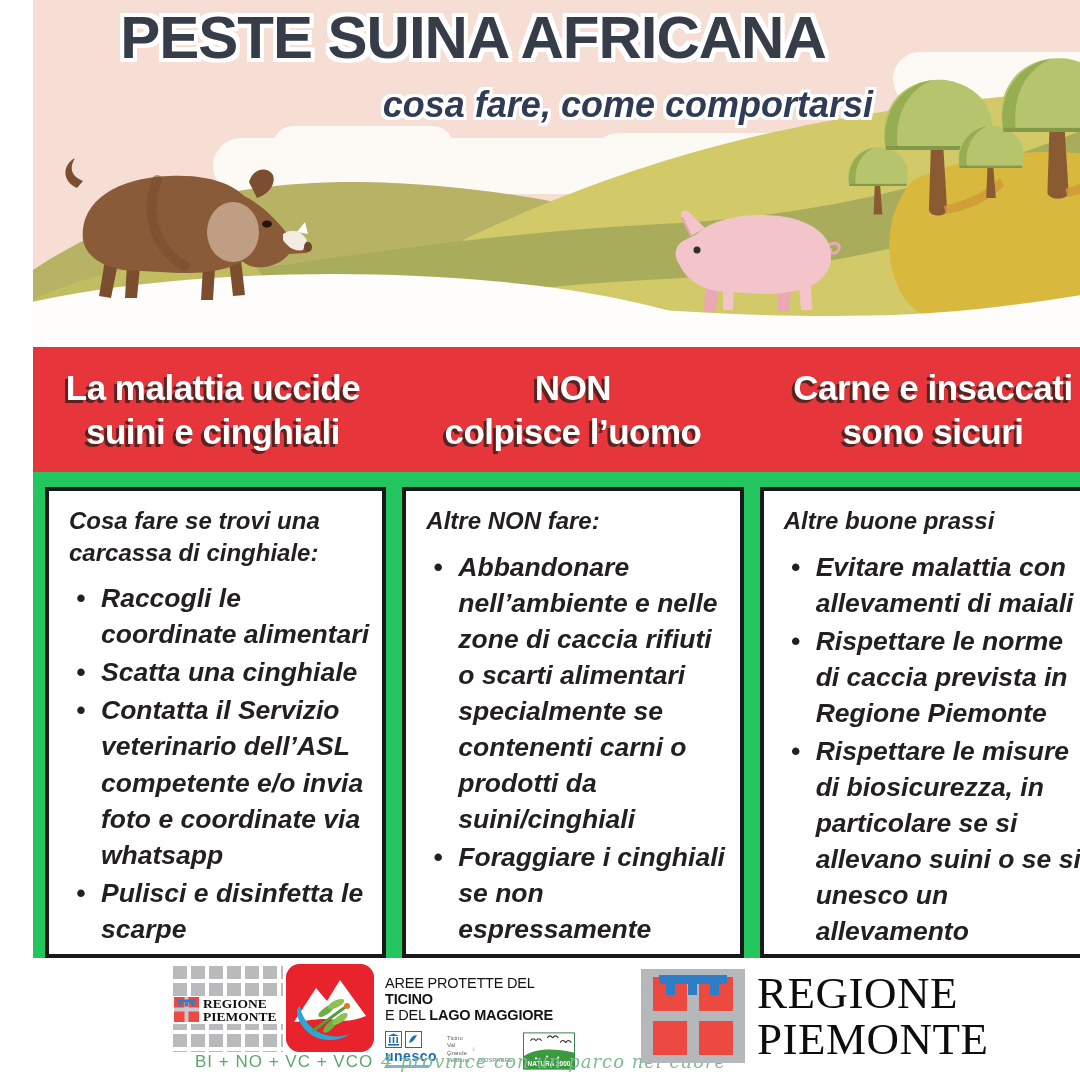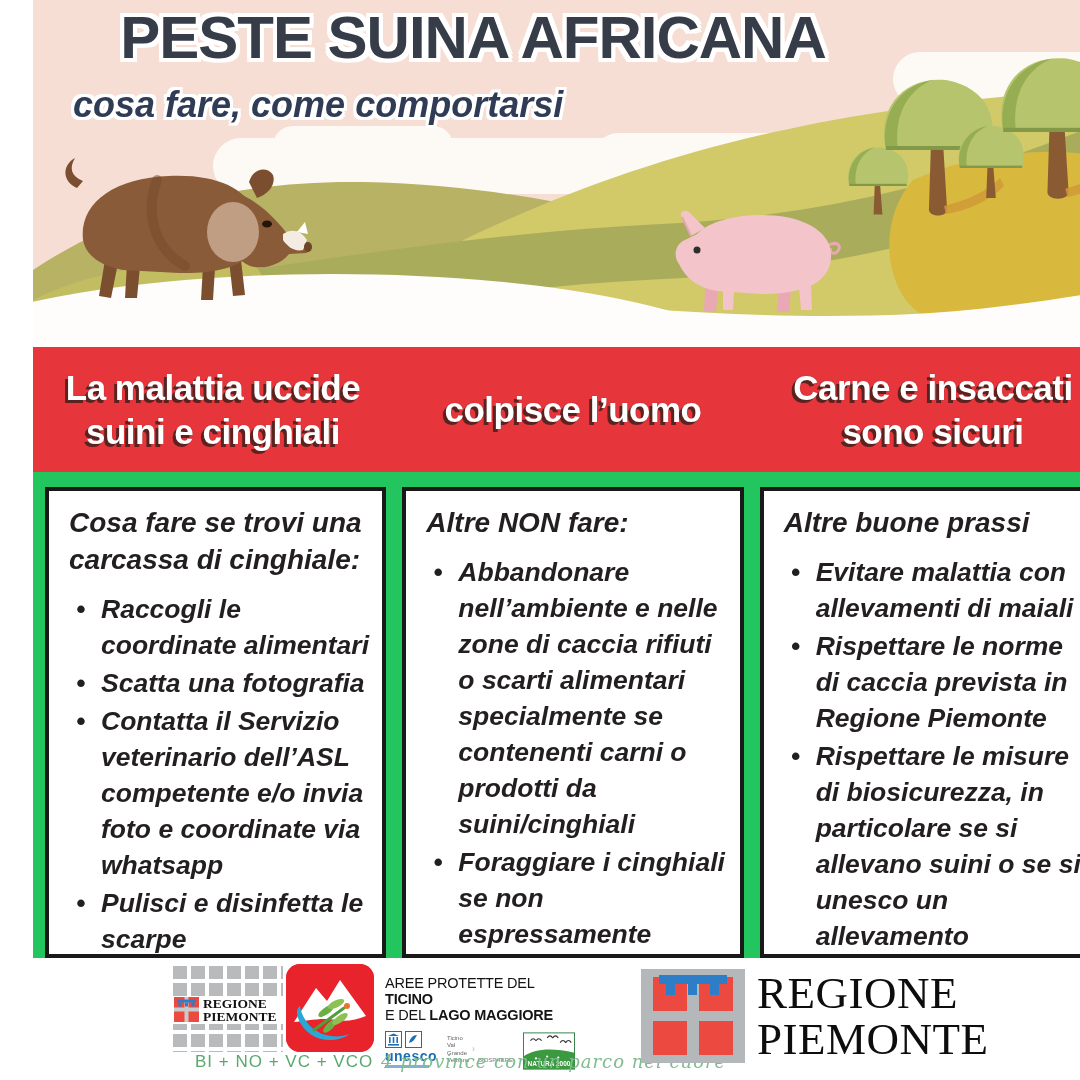--- a/index.html
+++ b/index.html
@@ -6,37 +6,37 @@
   .poster{position:relative;width:1080px;height:1080px;background:#22c55e;overflow:hidden;
           font-family:"Liberation Sans",sans-serif;margin-left:33px;}
 
   
   .hero{position:absolute;left:0;top:0;width:1080px;height:347px;background:#f6ded4;overflow:hidden;}
   .hero svg{position:absolute;left:0;top:0;}
   .title{position:absolute;top:4px;left:40px;width:800px;text-align:center;
          font-size:60px;font-weight:700;letter-spacing:-1px;color:#363c48;line-height:1.12;
          text-shadow:-4px -4px 0 #fff,4px -4px 0 #fff,-4px 4px 0 #fff,4px 4px 0 #fff,
                      -4px 0 0 #fff,4px 0 0 #fff,0 -4px 0 #fff,0 4px 0 #fff;}
-  .subtitle{position:absolute;top:84px;left:40px;width:800px;text-align:left;
+  .subtitle{position:absolute;top:84px;left:40px;width:800px;text-align:right;
          font-size:36px;font-weight:700;font-style:italic;color:#303b55;
          text-shadow:-3px -3px 0 #fff,3px -3px 0 #fff,-3px 3px 0 #fff,3px 3px 0 #fff,
                      -3px 0 0 #fff,3px 0 0 #fff,0 -3px 0 #fff,0 3px 0 #fff;}
 
   
   .banner{position:absolute;left:0;top:347px;width:1080px;height:125px;background:#e6363c;
           display:flex;align-items:center;}
   .banner-item{flex:1;text-align:center;color:#fff;font-weight:700;font-size:35px;
           line-height:1.24;letter-spacing:-0.5px;
           text-shadow:-3px 3px 0 rgba(66,31,27,.85),0 0 1px rgba(66,31,27,.5);}
 
   
   .boxes{position:absolute;left:12px;top:487px;width:1056px;height:471px;display:flex;gap:16px;}
   .info-box{flex:1;background:#fff;border:4px solid #191919;box-sizing:border-box;
           padding:14px 12px 0 20px;color:#231f20;font-style:italic;font-weight:700;overflow:hidden;}
-  .box-heading{font-size:28px;line-height:1.32;}
+  .box-heading{font-size:24px;line-height:1.32;}
   .info-box ul{list-style:none;margin:12px 0 0 0;padding:0;font-size:26.5px;line-height:1.36;}
   .info-box li{position:relative;padding-left:32px;margin-bottom:2px;}
   .info-box li::before{content:"\2022";position:absolute;left:7px;}
 
   
   .footer{position:absolute;left:0;top:958px;width:1080px;height:122px;background:#fff;}
   .logo-grid{position:absolute;left:140px;top:8px;}
   .logo-park{position:absolute;left:253px;top:6px;width:88px;height:88px;background:#e8232b;
              border-radius:14px;overflow:hidden;}
   .logo-aree{position:absolute;left:352px;top:18px;width:190px;}
@@ -160,34 +160,35 @@
     <div class="title">PESTE SUINA AFRICANA</div>
     <div class="subtitle">cosa fare, come comportarsi</div>
   </div>
 
   <div class="banner">
     <div class="banner-item">
       <div>La malattia uccide</div>
       <div>suini e cinghiali</div>
     </div>
     <div class="banner-item">
+      <div>NON</div>
       <div>colpisce l’uomo</div>
     </div>
     <div class="banner-item">
       <div>Carne e insaccati</div>
       <div>sono sicuri</div>
     </div>
   </div>
 
   <div class="boxes">
     <div class="info-box">
       <div class="box-heading">Cosa fare se trovi una carcassa di cinghiale:</div>
       <ul>
         <li>Raccogli le coordinate alimentari</li>
-        <li>Scatta una fotografia</li>
+        <li>Scatta una cinghiale</li>
         <li>Contatta il Servizio veterinario dell’ASL competente e/o invia foto e coordinate via whatsapp</li>
         <li>Pulisci e disinfetta le scarpe</li>
       </ul>
     </div>
     <div class="info-box">
       <div class="box-heading">Altre NON fare:</div>
       <ul>
         <li>Abbandonare nell’ambiente e nelle zone di caccia rifiuti o scarti alimentari specialmente se contenenti carni o prodotti da suini/cinghiali</li>
         <li>Foraggiare i cinghiali se non espressamente autorizzato</li>
       </ul>

